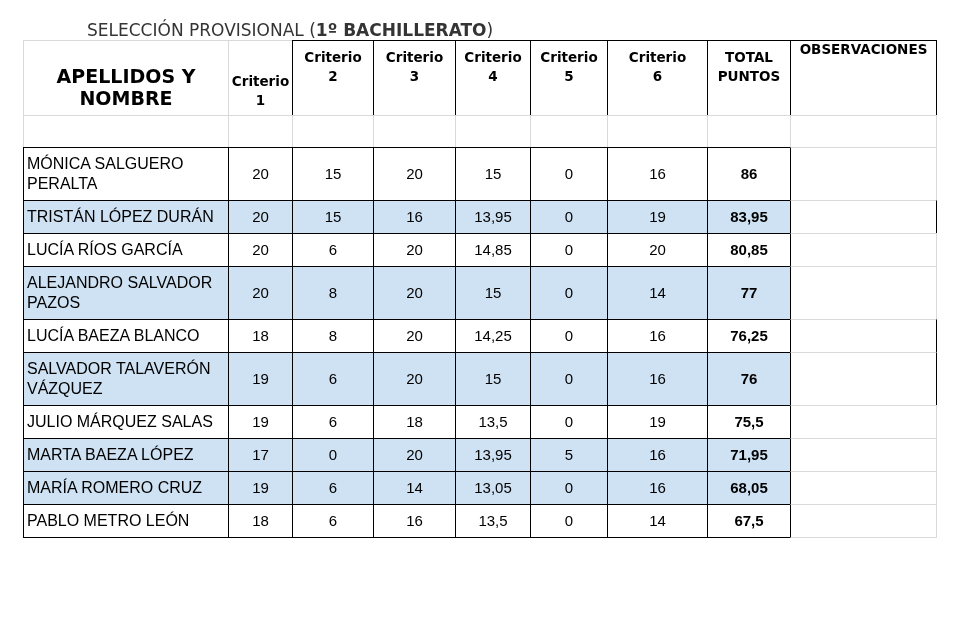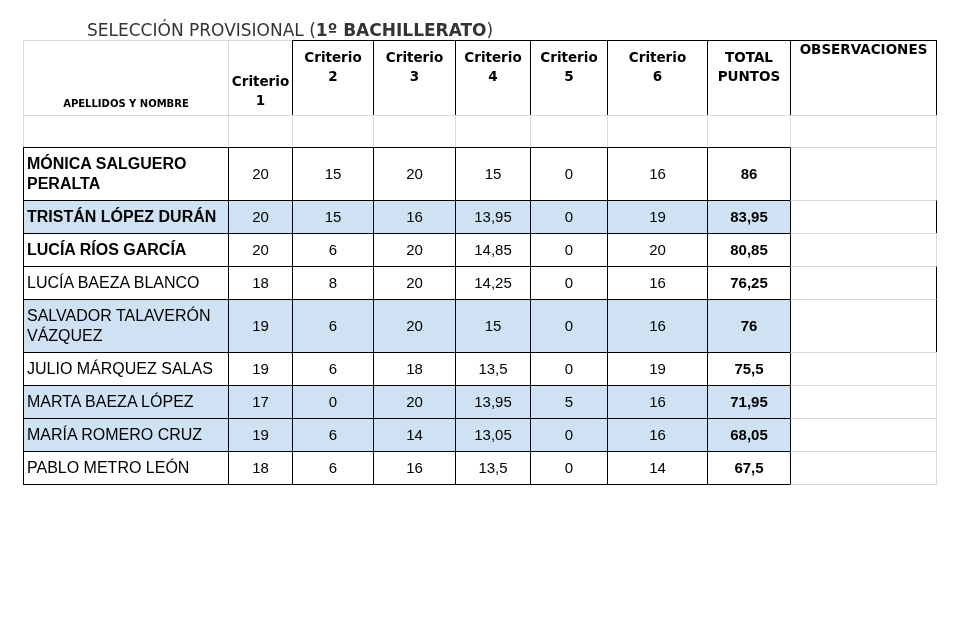--- a/index.html
+++ b/index.html
@@ -23,35 +23,35 @@
 
   
   .bt-k{border-top:1px solid #000;}  .bl-k{border-left:1px solid #000;}
   .br-k{border-right:1px solid #000;}.bb-k{border-bottom:1px solid #000;}
   .bt-g{border-top:1px solid #d9d9d9;}  .bl-g{border-left:1px solid #d9d9d9;}
   .br-g{border-right:1px solid #d9d9d9;}.bb-g{border-bottom:1px solid #d9d9d9;}
 
   
   thead tr.hdr{height:75px;}
   th{font-family:"DejaVu Sans",sans-serif;font-weight:bold;background:#fff;}
-  .h-name{vertical-align:bottom;text-align:center;font-size:10px;padding-bottom:6px;}
+  .h-name{vertical-align:bottom;text-align:center;font-size:19px;padding-bottom:6px;}
   .h-crit{vertical-align:top;text-align:center;font-size:13.5px;line-height:19px;
           padding-top:7px;white-space:pre-line;}
   .h-c1{vertical-align:bottom;padding-top:0;padding-bottom:5px;}
   .h-obs{vertical-align:top;text-align:center;font-size:13.5px;padding-top:0;}
 
   thead tr.spacer{height:32px;}
   thead tr.spacer td{background:#fff;}
 
   
   td.cell-name{
     text-align:left;vertical-align:middle;
     font-size:16px;line-height:20px;padding:6px 2px 6px 3px;background:#fff;
   }
-  td.cell-name.bold{font-weight:bold;}
+  td.cell-name.bold{font-weight:normal;}
   td.cell-num{
     text-align:center;vertical-align:middle;font-size:15px;
     padding:6px 2px;background:#fff;line-height:20px;
   }
   td.cell-total{font-weight:bold;}
   td.cell-obs{background:#fff;}
   tr.shaded td.cell-name,tr.shaded td.cell-num{background:var(--shade,#cfe2f3);}
 </style>
 </head>
 <body style="--shade: #cfe2f3;">
@@ -128,20 +128,31 @@
         <td class="cell-name bt-k bl-k bold">LUCÍA RÍOS GARCÍA</td>
         <td class="cell-num bt-k bl-k">20</td>
         <td class="cell-num bt-k bl-k">6</td>
         <td class="cell-num bt-k bl-k">20</td>
         <td class="cell-num bt-k bl-k">14,85</td>
         <td class="cell-num bt-k bl-k">0</td>
         <td class="cell-num bt-k bl-k">20</td>
         <td class="cell-num cell-total bt-k bl-k">80,85</td>
         <td class="cell-obs bt-g bl-k br-g"></td>
       </tr>
+      <tr class="shaded">
+        <td class="cell-name bt-k bl-k">ALEJANDRO SALVADOR PAZOS</td>
+        <td class="cell-num bt-k bl-k">20</td>
+        <td class="cell-num bt-k bl-k">8</td>
+        <td class="cell-num bt-k bl-k">20</td>
+        <td class="cell-num bt-k bl-k">15</td>
+        <td class="cell-num bt-k bl-k">0</td>
+        <td class="cell-num bt-k bl-k">14</td>
+        <td class="cell-num cell-total bt-k bl-k">77</td>
+        <td class="cell-obs bt-g bl-k br-g"></td>
+      </tr>
       <tr>
         <td class="cell-name bt-k bl-k">LUCÍA BAEZA BLANCO</td>
         <td class="cell-num bt-k bl-k">18</td>
         <td class="cell-num bt-k bl-k">8</td>
         <td class="cell-num bt-k bl-k">20</td>
         <td class="cell-num bt-k bl-k">14,25</td>
         <td class="cell-num bt-k bl-k">0</td>
         <td class="cell-num bt-k bl-k">16</td>
         <td class="cell-num cell-total bt-k bl-k">76,25</td>
         <td class="cell-obs bt-g bl-k br-k"></td>

